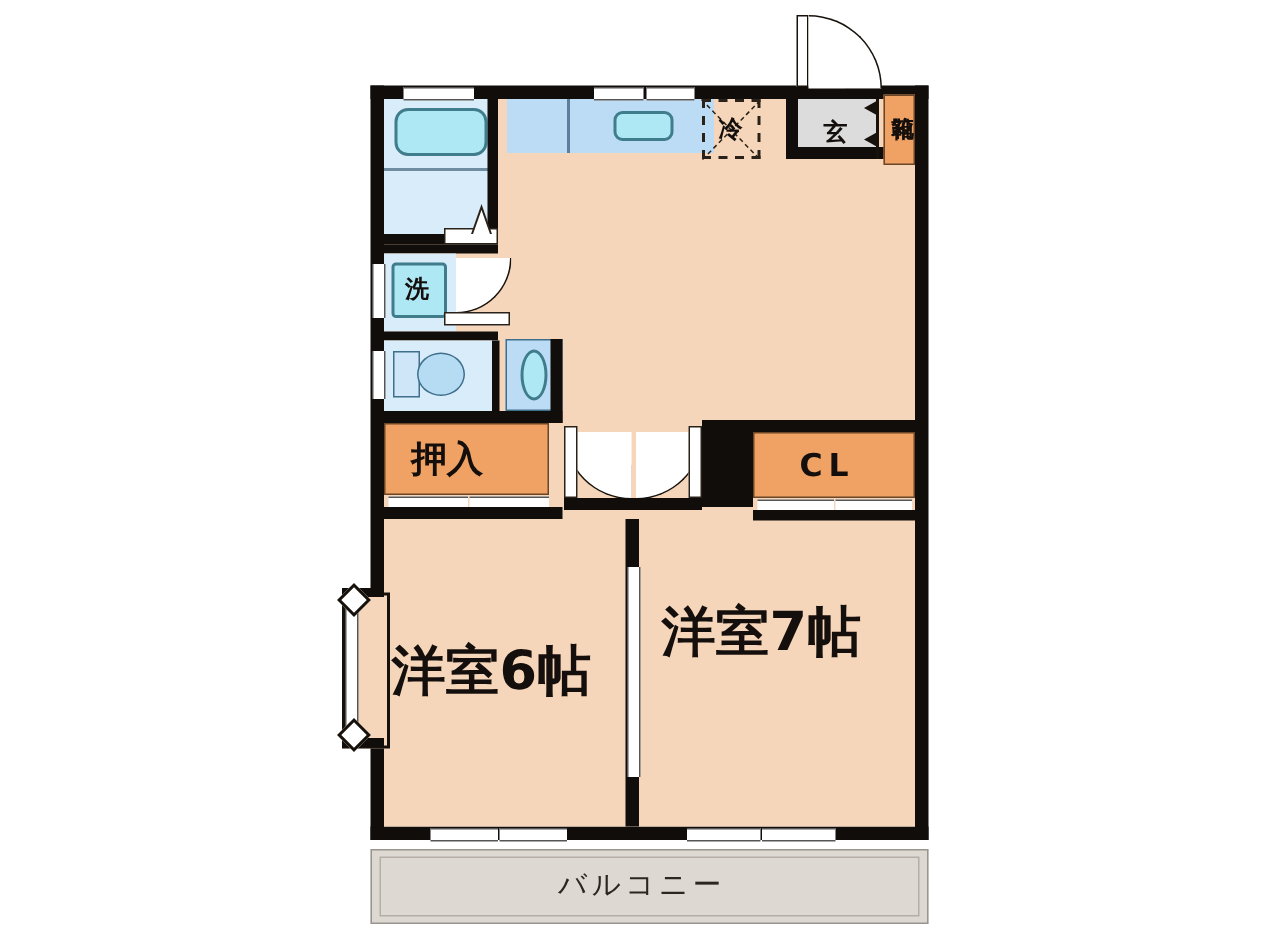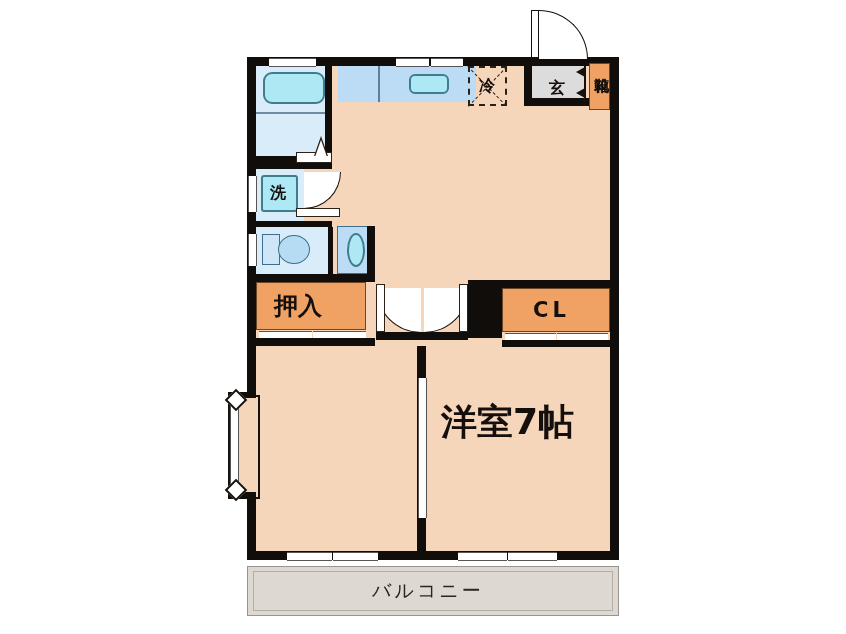--- a/index.html
+++ b/index.html
@@ -182,20 +182,21 @@
   <div class="sash" style="left:505px;top:333px;width:51px;height:7px;"></div>
   <div class="sash" style="left:557px;top:333px;width:51px;height:7px;"></div>
 
   <div class="abs wall" style="left:256px;top:338px;width:119px;height:8px;"></div>
   <div class="abs wall" style="left:376px;top:332px;width:92px;height:8px;"></div>
   <div class="abs wall" style="left:502px;top:340px;width:108px;height:7px;"></div>
 
   <div class="abs wall" style="left:417px;top:346px;width:9px;height:205px;"></div>
   <div class="sash-v" style="left:418px;top:378px;width:7px;height:140px;"></div>
 
+  <div class="lbl lbl-room" style="left:261px;top:430px;">洋室6帖</div>
   <div class="lbl lbl-room" style="left:441px;top:404px;">洋室7帖</div>
 
   <div class="baywin" style="left:228px;top:395px;width:28px;height:100px;"></div>
   <div class="abs wall" style="left:228px;top:392px;width:28px;height:6px;"></div>
   <div class="abs wall" style="left:228px;top:492px;width:28px;height:6px;"></div>
   <div class="sash-v" style="left:230px;top:400px;width:7px;height:88px;"></div>
   <div class="abs" style="left:228px;top:392px;width:16px;height:16px;border:2px solid #17110c;transform:rotate(45deg);background:#ffffff;"></div>
   <div class="abs" style="left:228px;top:482px;width:16px;height:16px;border:2px solid #17110c;transform:rotate(45deg);background:#ffffff;"></div>
 
   <div class="sash" style="left:287px;top:552px;width:45px;height:7px;"></div>

